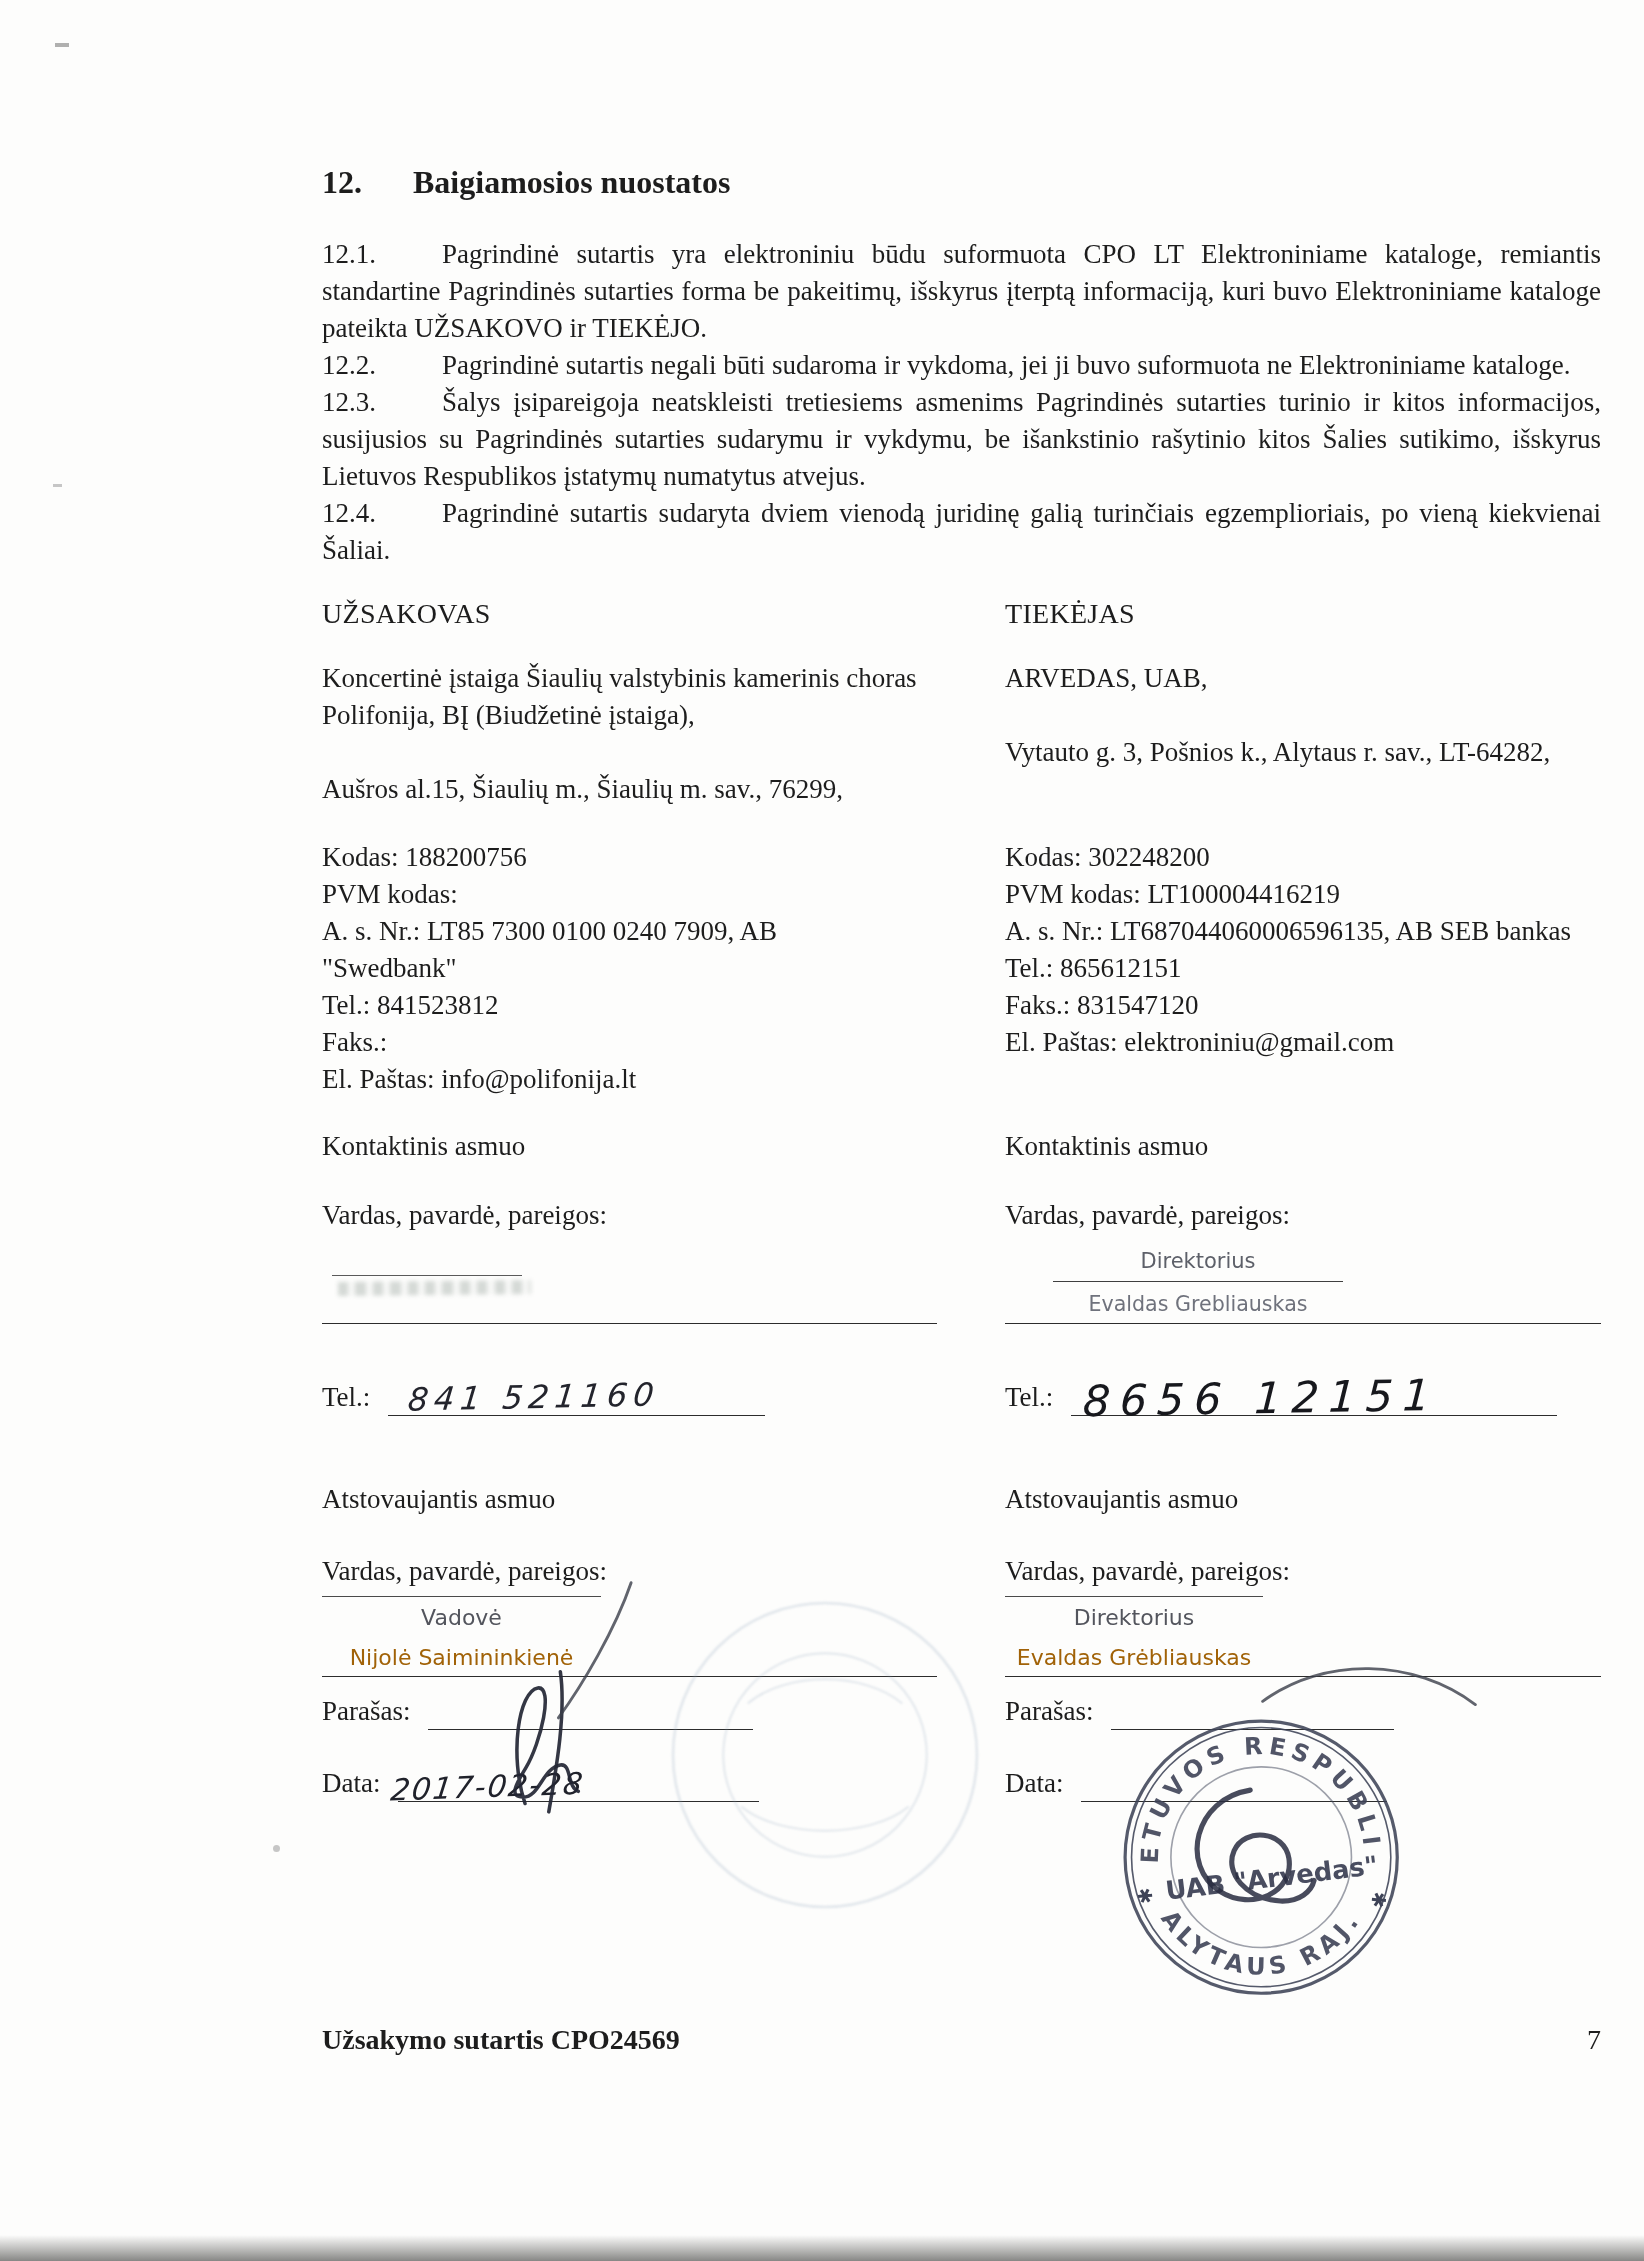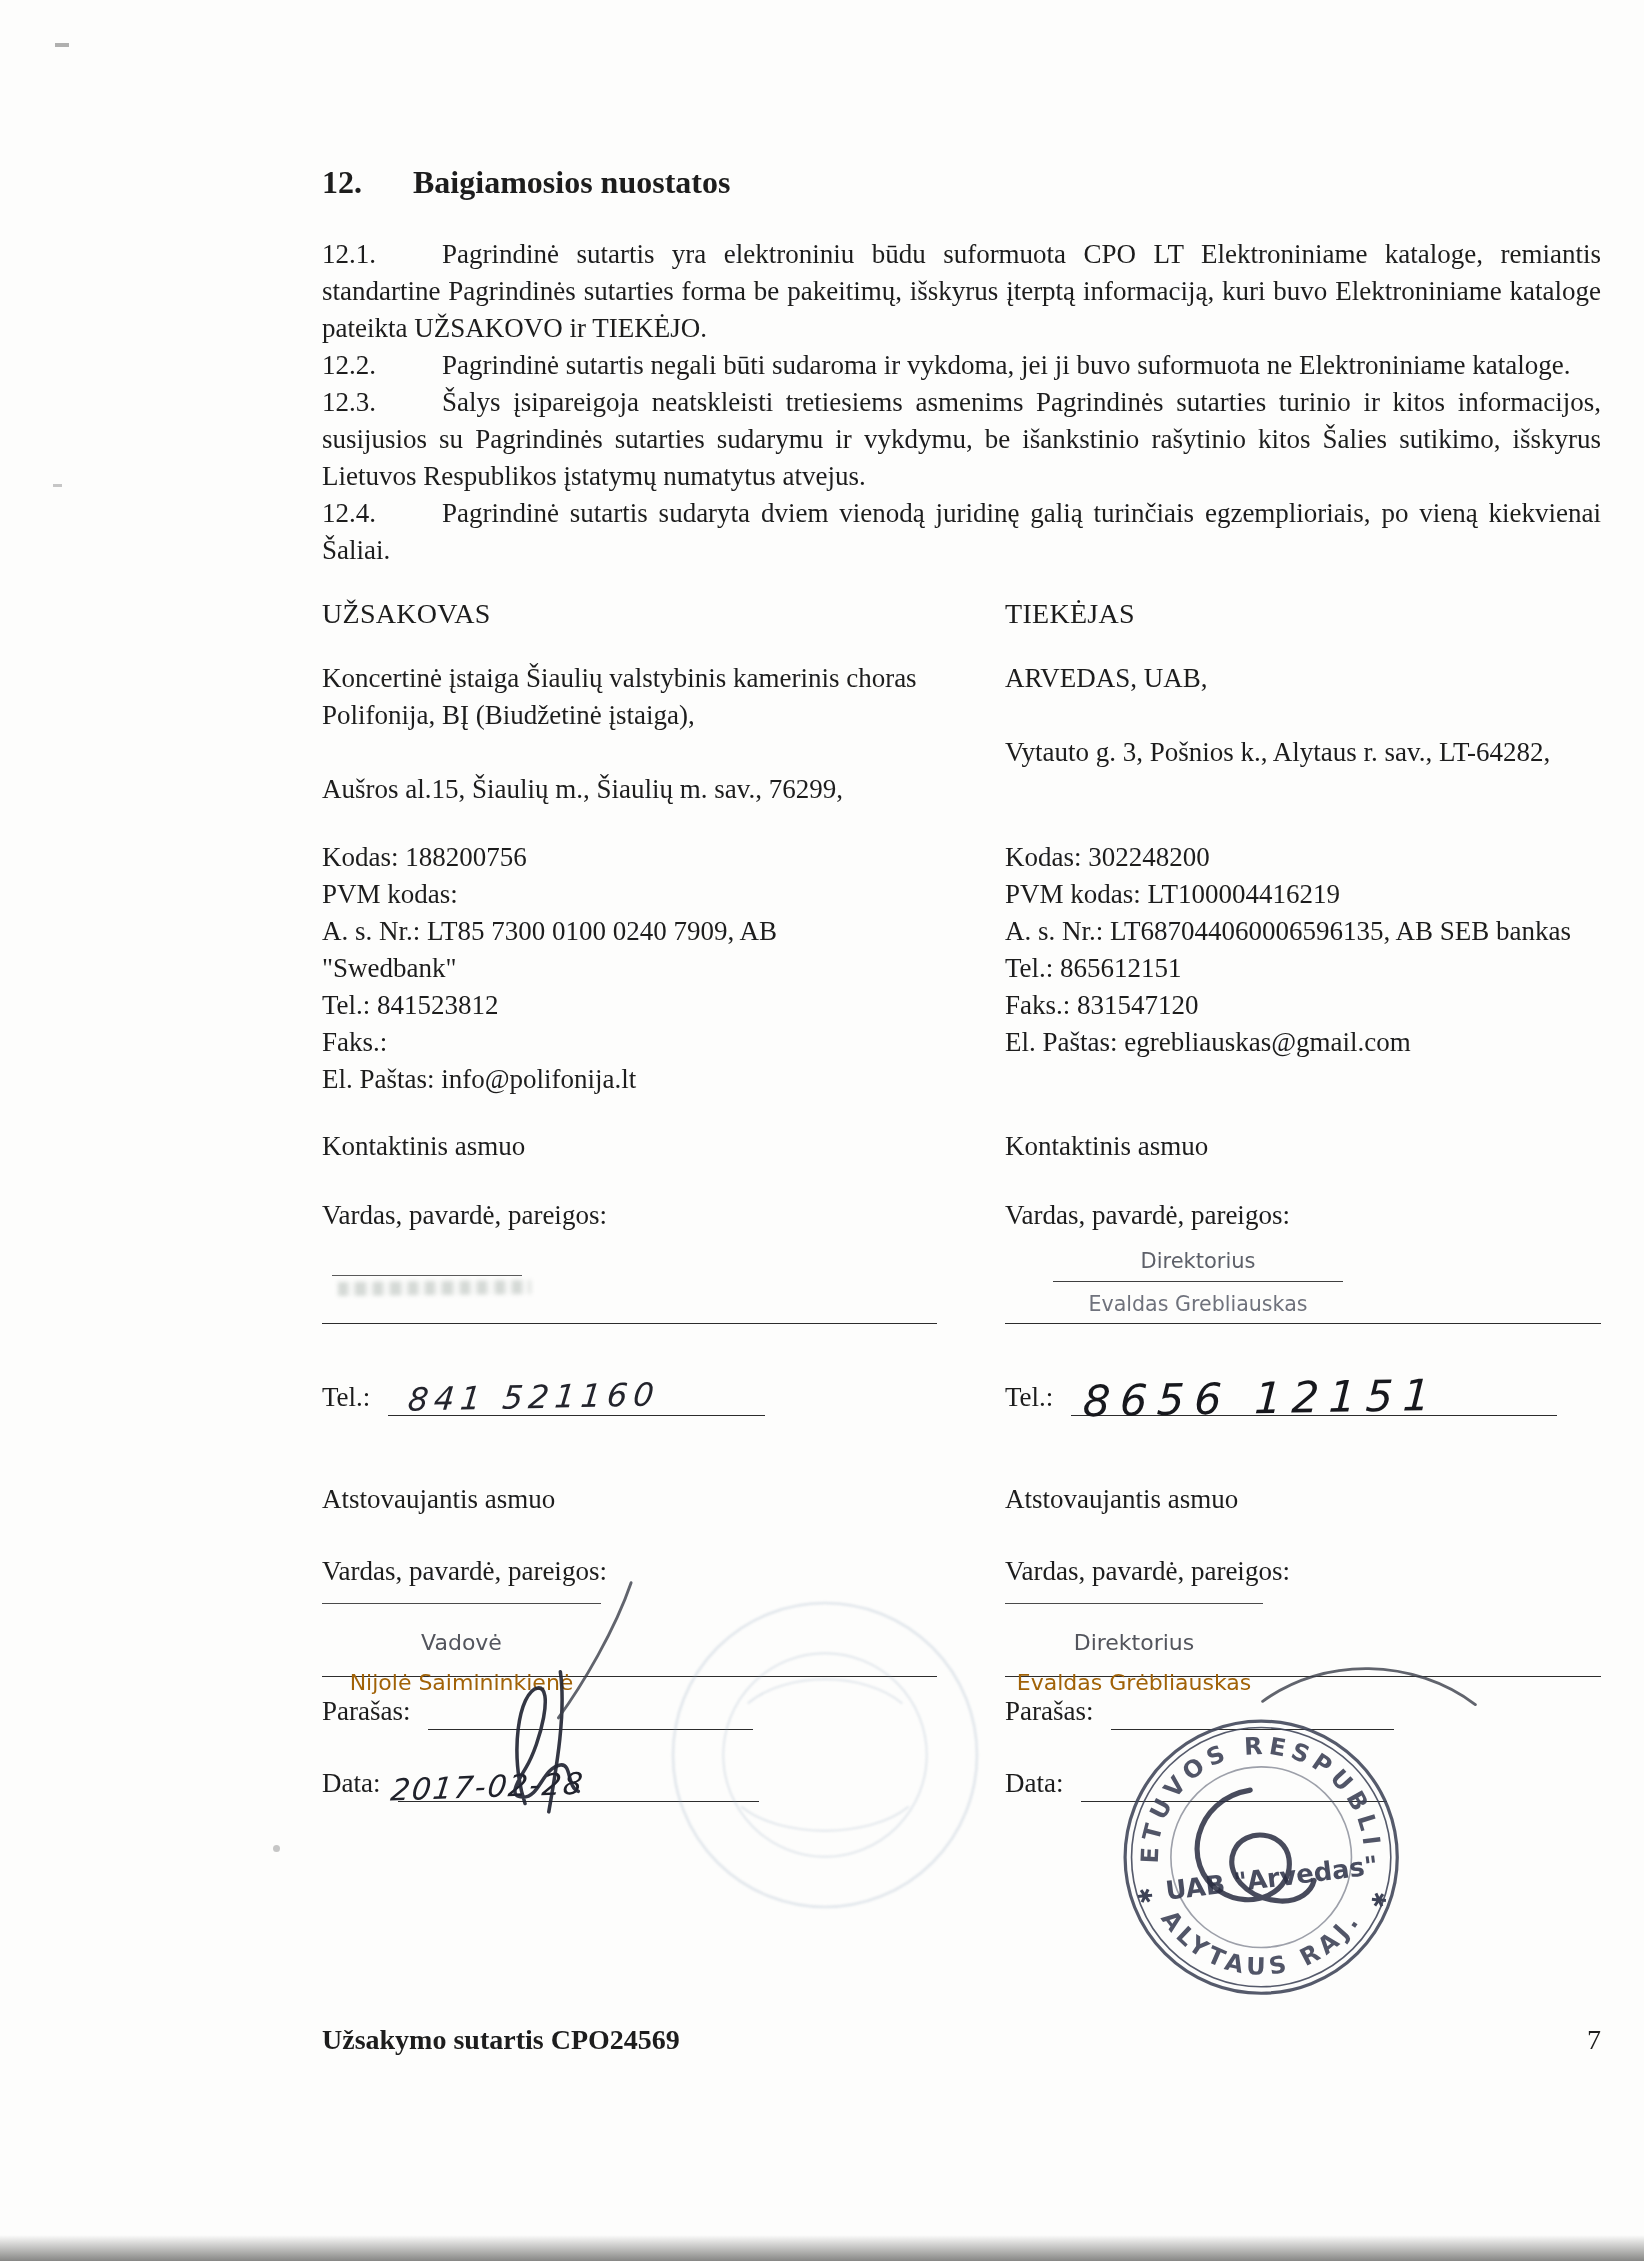--- a/index.html
+++ b/index.html
@@ -34,21 +34,21 @@
   .left-contact-line{left:9.7px;top:37px;width:190px}
   .smudge{position:absolute;left:16px;top:43px;width:193px;height:14px;
     background:repeating-linear-gradient(90deg,rgba(135,148,140,.75) 0 10.3px,rgba(135,148,140,.12) 10.3px 17.4px);
     filter:blur(1.9px);opacity:.45;transform:rotate(-.6deg)}
   .stamp-text{font-family:"DejaVu Sans",sans-serif;text-align:center}
   .contact-stamp{position:absolute;left:48px;top:5.2px;width:290px}
   .contact-stamp .t{font-size:21px;color:#5d6069;border-bottom:1.3px solid #3f3f3f;padding-bottom:1.3px}
   .contact-stamp .n{font-size:20.6px;margin-top:3.9px;color:#6f727c}
 
   .repblock{border-bottom:1.9px solid #2c2c2c;height:81px;position:relative}
-  .rep-stamp{position:absolute;left:0;top:7px;border-top:1.3px solid #4a4a4a;padding-top:20px}
+  .rep-stamp{position:absolute;left:0;top:0;border-top:1.3px solid #4a4a4a;padding-top:2px}
   .rep-stamp.w-left{width:279px}
   .rep-stamp.w-right{width:258px}
   .rep-stamp .t{font-size:22px;color:#53555d}
   .rep-stamp .n{font-size:22px;margin-top:2.6px;color:#a16207}
 
   .sigrow{height:40px}
   .lbl{font-size:27px}
   .sline{display:inline-block;border-bottom:1.9px solid #2c2c2c;position:relative;
          margin-left:18px;height:33px;vertical-align:bottom}
   .w585{width:377px}.w755{width:486px}.w505{width:325px}.w440{width:283px}
@@ -131,21 +131,21 @@
       <div>Tel.: 841523812</div>
       <div>Faks.:</div>
       <div>El. Paštas: info@polifonija.lt</div>
     </div>
     <div>
       <div>Kodas: 302248200</div>
       <div>PVM kodas: LT100004416219</div>
       <div class="acct">A. s. Nr.: LT687044060006596135, AB SEB bankas</div>
       <div>Tel.: 865612151</div>
       <div>Faks.: 831547120</div>
-      <div>El. Paštas: egrebliauskas@gmail.com</div>
+      <div>El. Paštas: elektroniniu@gmail.com</div>
     </div>
   </div>
 
   <div class="row mt46">
     <div>Kontaktinis asmuo</div>
     <div>Kontaktinis asmuo</div>
   </div>
 
   <div class="row mt50">
     <div>Vardas, pavardė, pareigos:</div>

